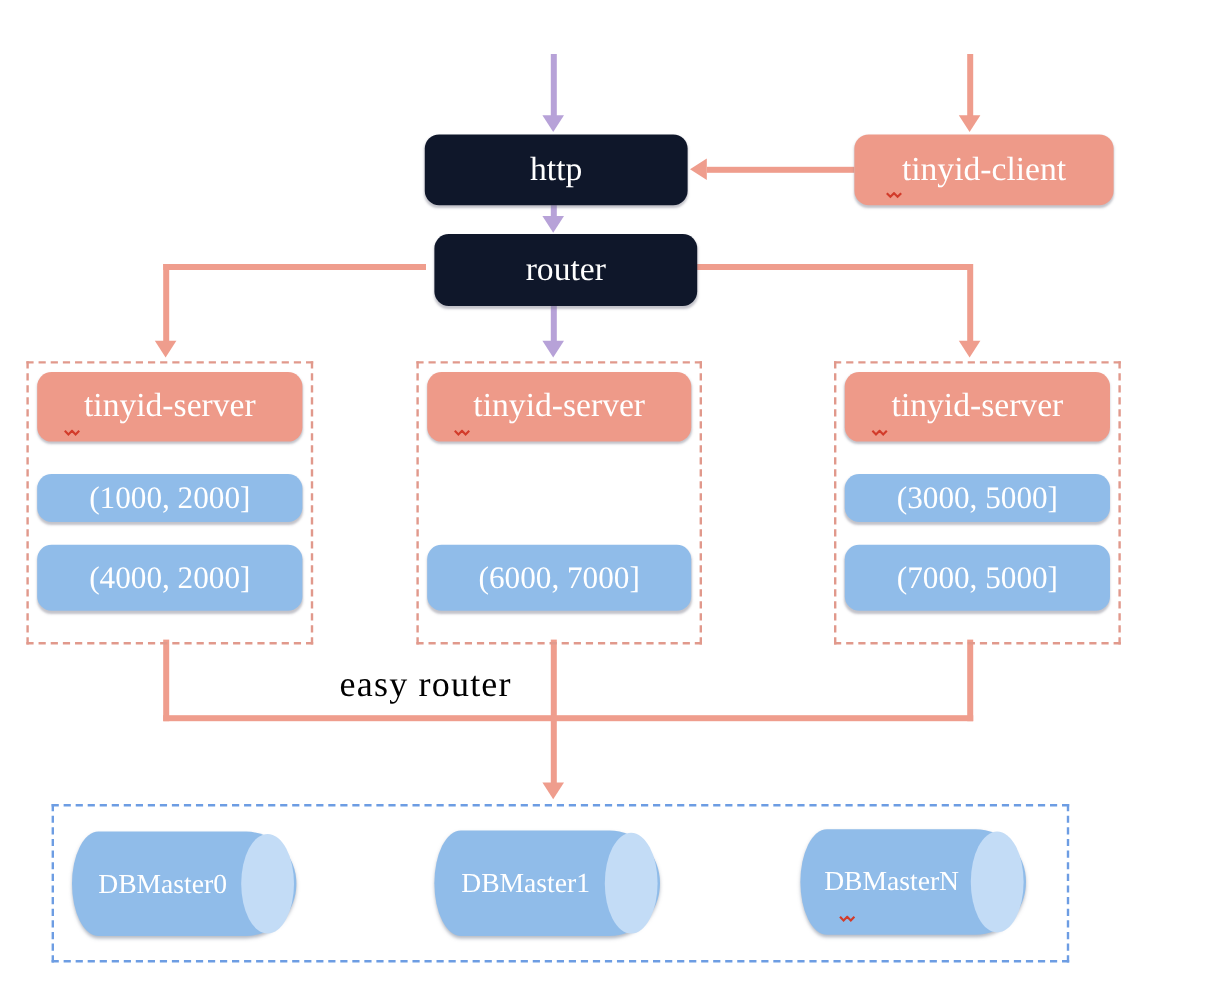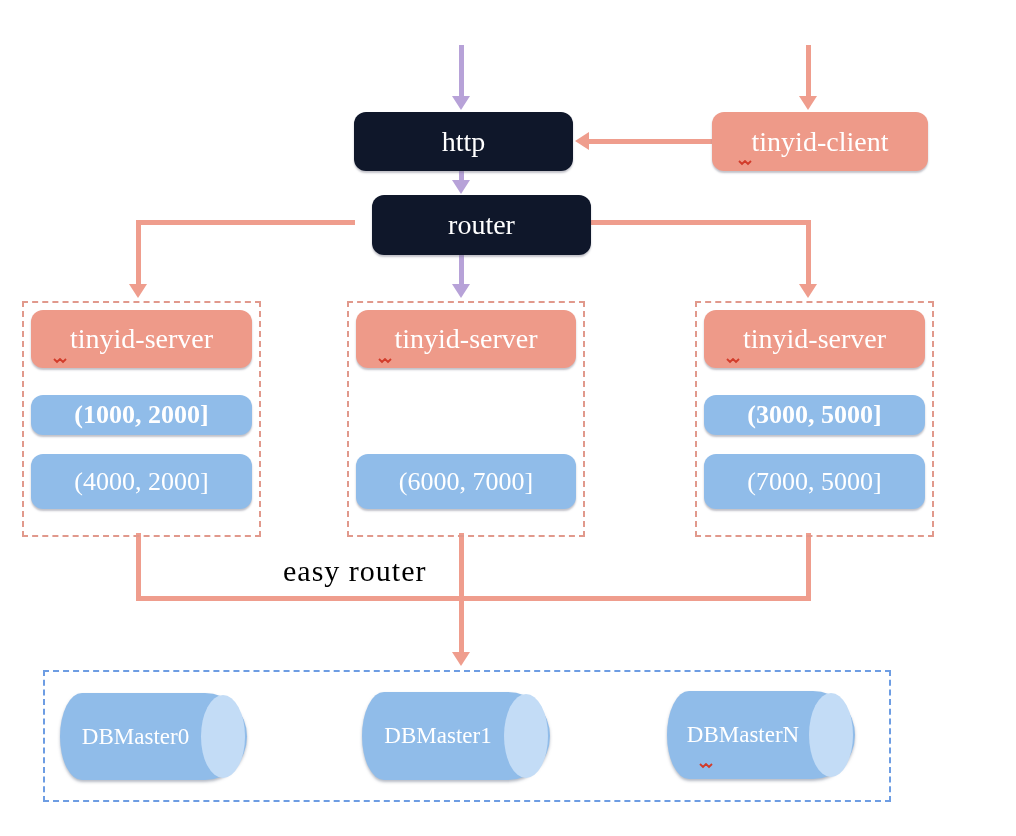--- a/index.html
+++ b/index.html
@@ -26,21 +26,21 @@
   .blue-n{background:#90bce9;}
   .node .txt{position:relative;}
   .fs-http{font-size:28px;}
   .fs-node{font-size:28px;}
   .fs-range{font-size:26px;}
 
   
   .group{position:absolute;border:2px dashed #e1998c;text-align:center;}
   .group .node{left:7px;right:7px;}
   .g-server{top:7px;height:58px;}
-  .g-r1{top:92px;height:40px;font-weight:bold;}
+  .g-r1{top:92px;height:40px;}
   .g-r2{top:151px;height:55px;}
 
   
   .easy{position:absolute;left:283px;top:554px;font-size:30px;color:#000;letter-spacing:1px;}
 
   
   .dbbox{position:absolute;left:43px;top:670px;width:844px;height:128px;border:2px dashed #6d9de3;}
   .cyl{position:absolute;border-radius:22px 42px 42px 22px / 50% 50% 50% 50%;
        background:#90bce9;box-shadow:0 2px 3px rgba(110,120,140,.5);}
   .cyl .cap{position:absolute;right:2px;top:2px;bottom:2px;width:44px;border-radius:50%;background:#c3dcf6;}
@@ -82,21 +82,21 @@
   <div class="vline salmon-l" style="left:136px;top:533px;height:68px"></div>
   <div class="vline salmon-l" style="left:806px;top:533px;height:68px"></div>
   <div class="hline salmon-l" style="left:136px;top:596px;width:675px"></div>
   <div class="vline salmon-l" style="left:459px;top:533px;height:120px"></div>
   <div class="ah ah-down" style="left:452px;top:652px"></div>
 
   <div class="node purple-n fs-http" style="left:354px;top:112px;width:219px;height:59px">
     <span class="txt">http</span>
   </div>
 
-  <div class="node purple-n fs-http" style="left:372px;top:195px;width:219px;height:60px">
+  <div class="node purple-n fs-http" style="left:362px;top:195px;width:219px;height:60px">
     <span class="txt">router</span>
   </div>
 
   <div class="node salmon-n fs-node" style="left:712px;top:112px;width:216px;height:59px">
     <span class="txt">tinyid-client</span>
     <span class="squig" style="left:26px;bottom:5px">
       <svg width="14" height="6" viewBox="0 0 14 6">
           <path d="M1 1 L4 4 L7 1 L10 4 L13 1" fill="none" stroke="#d23b2a" stroke-width="1.8"></path>
         </svg>
     </span>

